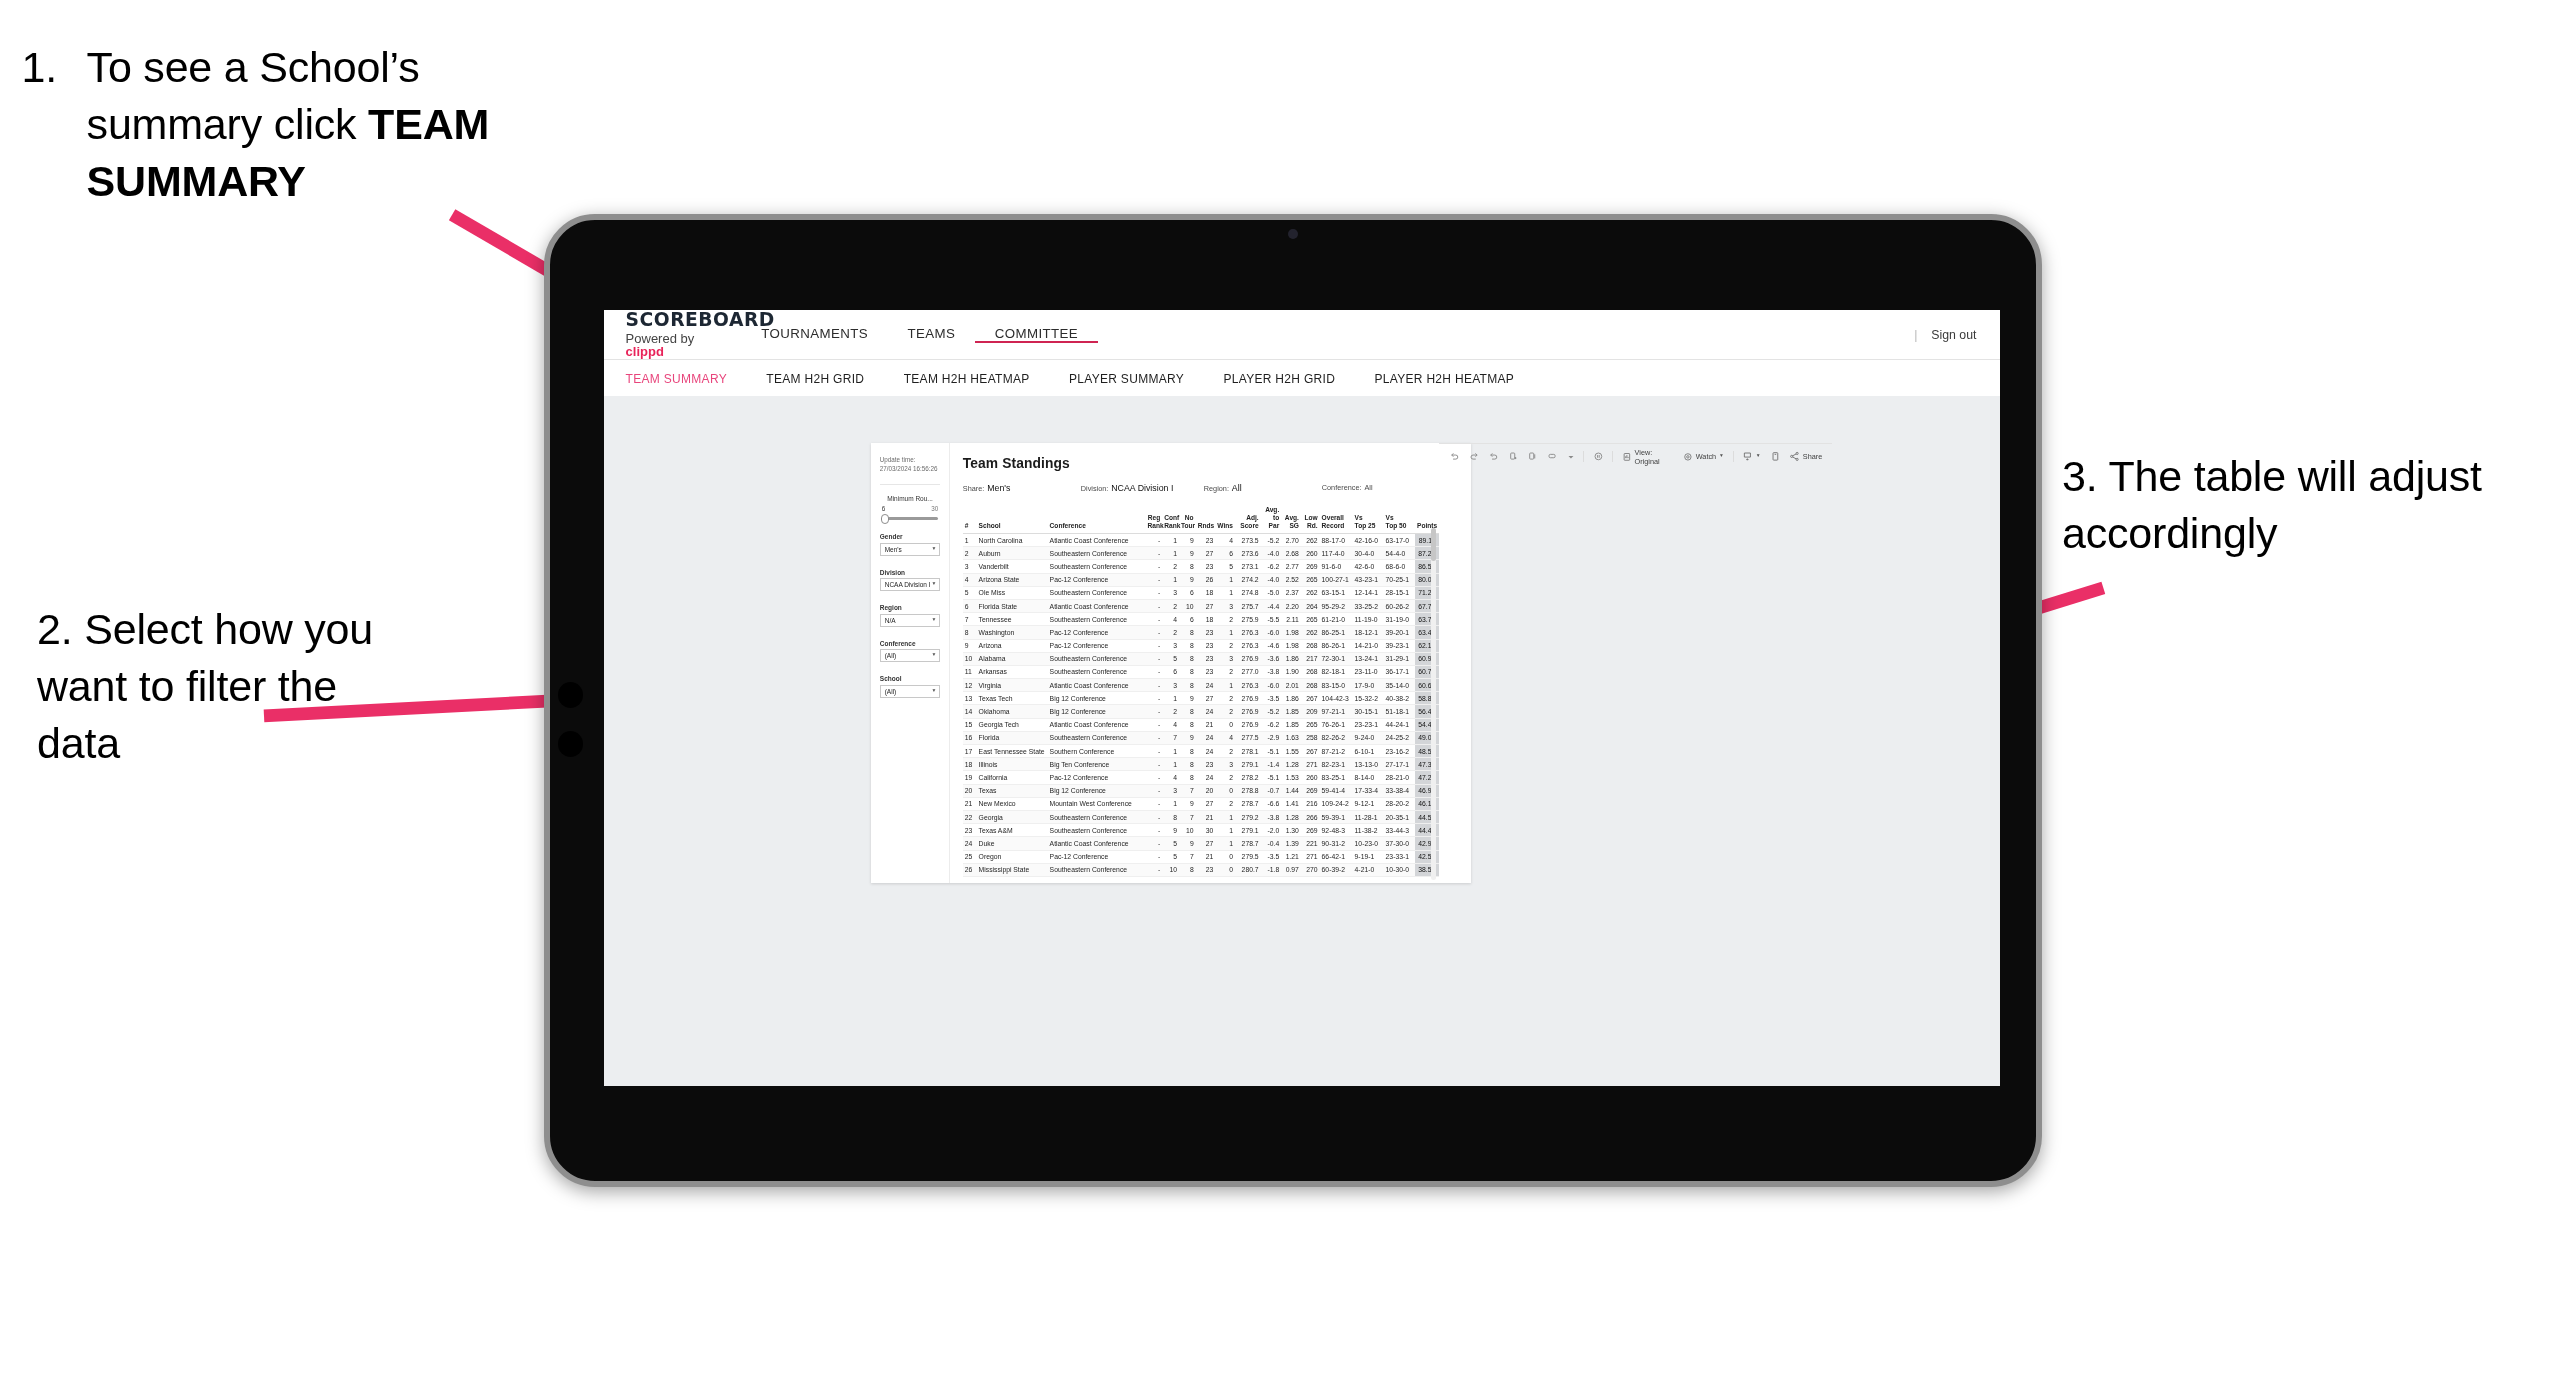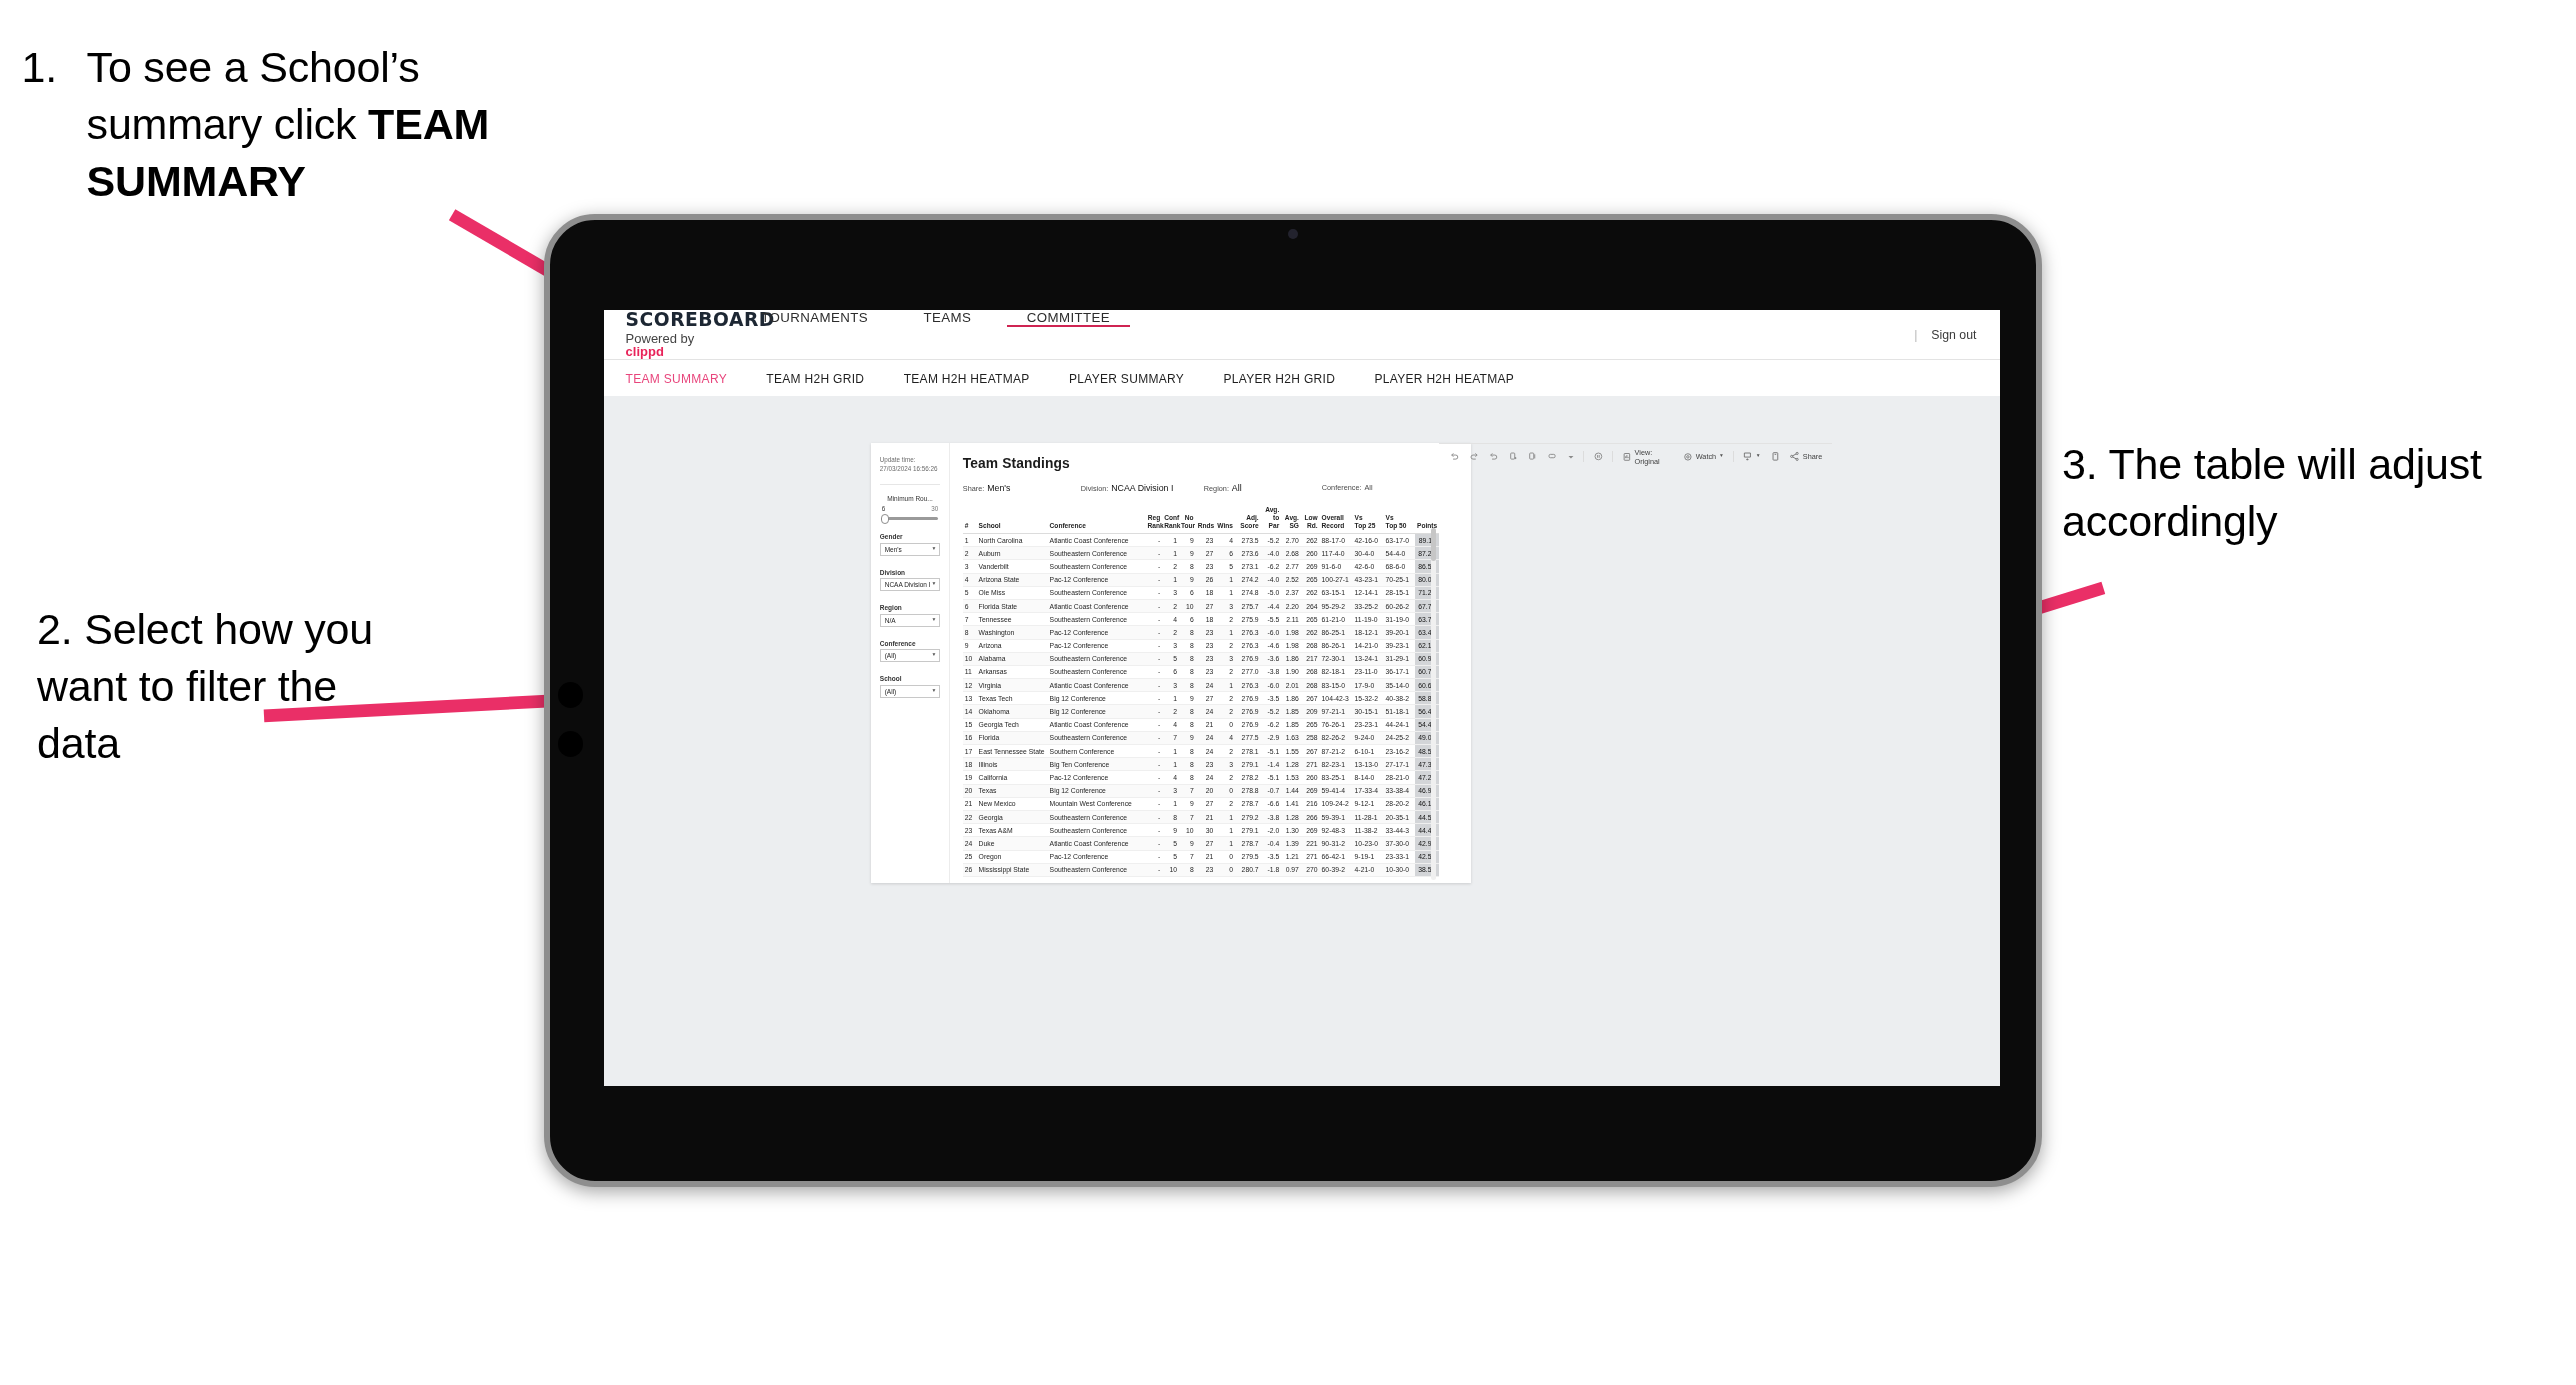--- a/index.html
+++ b/index.html
@@ -8,21 +8,21 @@
     font-family:"Liberation Sans", sans-serif;
     overflow:hidden;position:relative;
   }
   
   .anno{position:absolute;color:#000;font-size:43px;line-height:1.32;letter-spacing:-0.2px;}
   .anno b{font-weight:700;}
   #anno-1{left:21.6px;top:39px;width:511px;}
   #anno-1 .num{position:absolute;left:0;top:0;}
   #anno-1 .txt{display:block;margin-left:65px;}
   #anno-2{left:37px;top:601px;width:393px;}
-  #anno-3{left:2062px;top:436px;width:511px;}
+  #anno-3{left:2062px;top:448px;width:511px;}
 
   .arrow{position:absolute;overflow:visible;pointer-events:none;}
 
   
   #tablet{
     position:absolute;left:544px;top:214px;width:1498px;height:973px;
     background:#0b0b0b;border-radius:51px;
     border:6.9px solid #8e8e8e;
     box-sizing:border-box;
     box-shadow:0 4.9px 17.7px rgba(0,0,0,.35);
@@ -34,21 +34,21 @@
     position:absolute;left:54px;top:90px;width:1396px;height:776px;
     background:#eceef0;overflow:hidden;
   }
 
   
   #apphead{height:49px;background:#fff;display:flex;align-items:stretch;border-bottom:1px solid #e3e3e3;}
   .logo-wrap{width:116px;display:flex;flex-direction:column;justify-content:center;padding-left:21.6px;box-sizing:border-box;}
   .logo-main{font-family:"DejaVu Sans", sans-serif;font-weight:700;font-size:18.7px;letter-spacing:0.5px;color:#1d2733;line-height:1;}
   .logo-sub{font-size:13px;color:#444;margin-top:2.9px;line-height:1;}
   .logo-sub .brand{color:#e8245a;font-weight:700;}
-  .navtabs{display:flex;align-items:flex-start;margin-left:21.6px;gap:16px;}
+  .navtabs{display:flex;align-items:center;margin-left:21.6px;}
   .navtab{display:flex;align-items:center;padding:0 19.7px;font-size:13.3px;color:#2c2c2c;letter-spacing:0.4px;
           border-bottom:2.9px solid transparent;box-sizing:border-box;cursor:pointer;}
   .navtab.active{border-bottom-color:#cf2452;}
   .headright{margin-left:auto;display:flex;align-items:center;padding-right:23.6px;font-size:12.3px;color:#3a3a3a;gap:13.8px;}
   .headright .vbar{color:#b9b9b9;}
   .signout{cursor:pointer;}
 
   
   #subtabs{height:37px;background:#fff;display:flex;align-items:center;padding-left:21.6px;border-bottom:1px solid #d8d8d8;gap:0;}
   .subtab{font-size:12px;color:#1f1f1f;letter-spacing:0.3px;padding:0 19.7px;cursor:pointer;white-space:nowrap;}

